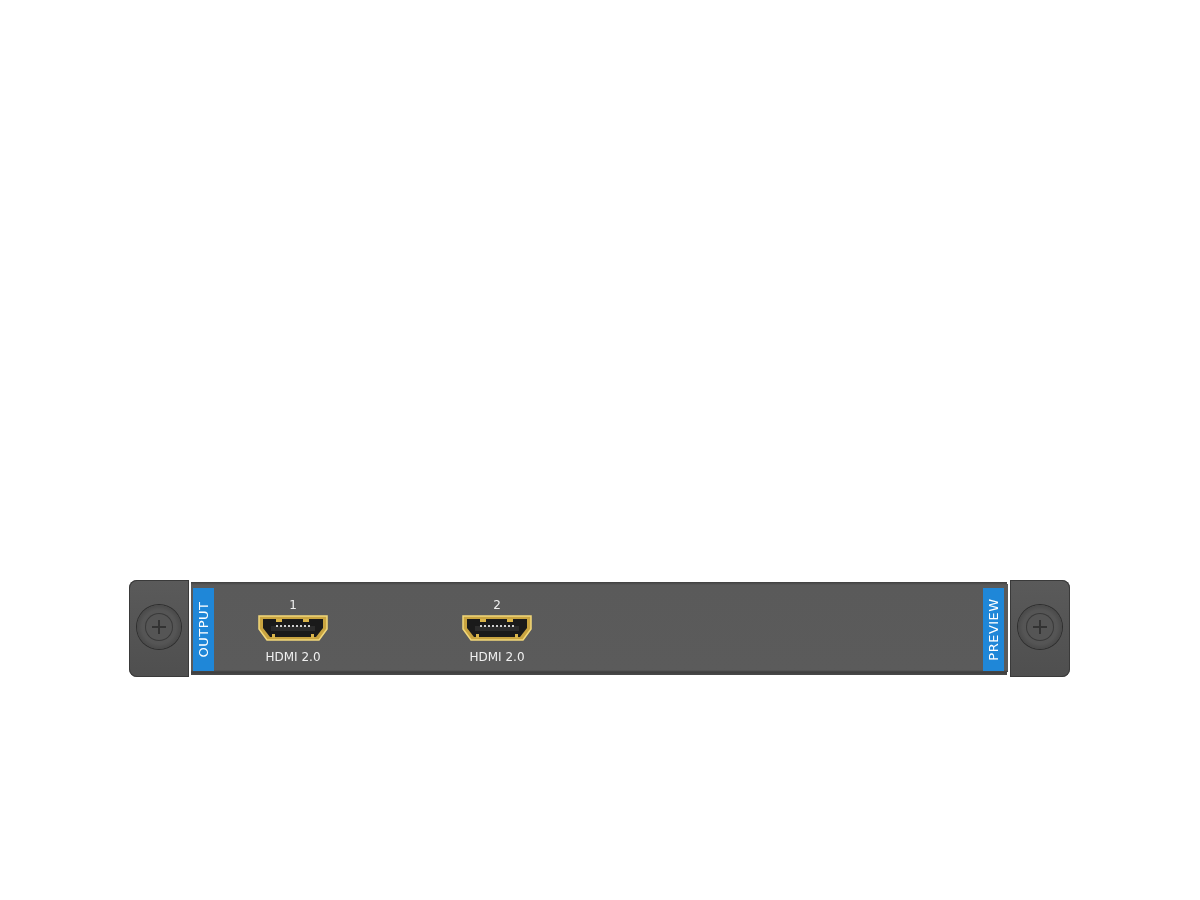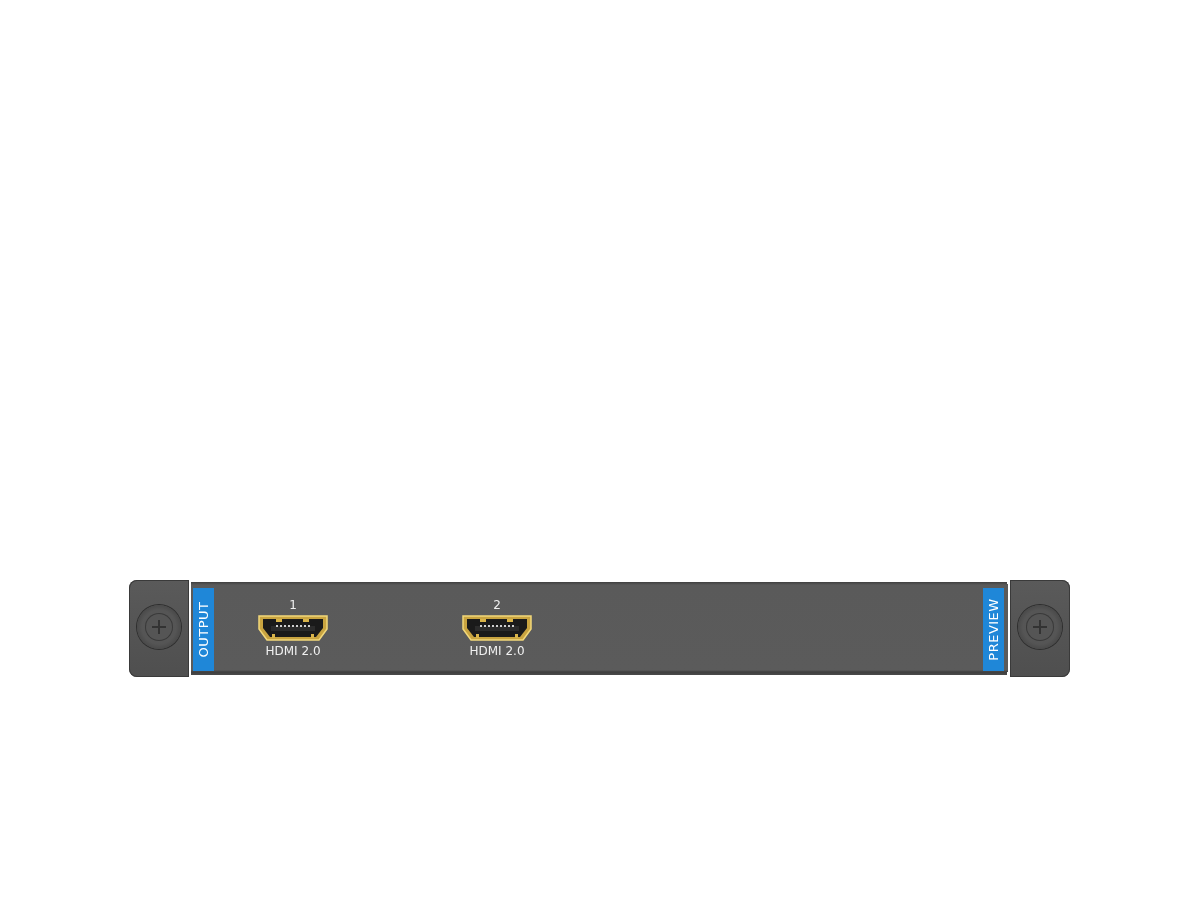--- a/index.html
+++ b/index.html
@@ -34,21 +34,21 @@
     .blue-label {
       position: absolute; top: 588px; width: 21px; height: 83px; background: #1f87d8;
       display: flex; align-items: center; justify-content: center; overflow: hidden;
     }
     .blue-label span {
       transform: rotate(-90deg); color: #ffffff; font-size: 13px; white-space: nowrap; letter-spacing: 0.5px;
       font-family: "DejaVu Sans", sans-serif;
     }
     .port-group { position: absolute; top: 598px; width: 90px; text-align: center; color: #f0f0f0; }
     .port-num { font-size: 12px; height: 14px; line-height: 14px; }
-    .port-name { font-size: 12px; margin-top: 2px; }
+    .port-name { font-size: 12px; margin-top: 8px; }
     .hdmi {
       margin: 2px auto 0; width: 74px; height: 28px; position: relative;
     }
     .hdmi svg { display: block; }
   </style>
 </head>
 <body>
 
 <div class="device">
   <div class="ear left">

